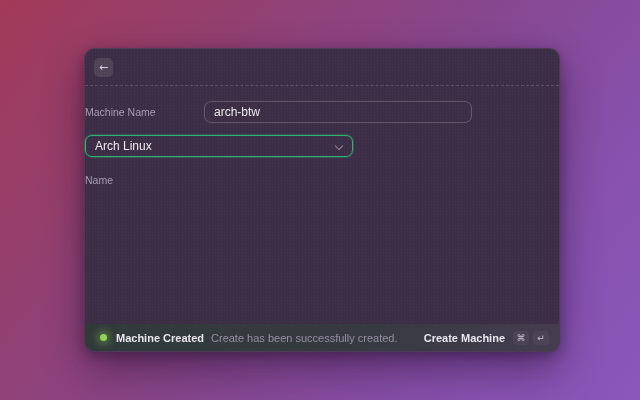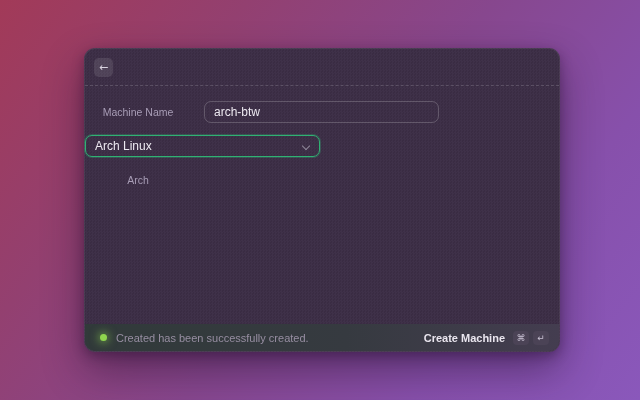--- a/index.html
+++ b/index.html
@@ -45,28 +45,28 @@
 
   .form { padding-top: 15px; }
   .form-row {
     display: flex;
     align-items: center;
     margin-bottom: 12px;
     height: 22px;
   }
   .form-label {
     width: 106px;
-    text-align: center;
+    text-align: left;
     margin-right: 13px;
     font-size: 10.5px;
     color: #a89db6;
     flex: none;
   }
   .field {
-    width: 235px;
+    width: 268px;
     height: 22px;
     border: 1px solid rgba(255,255,255,0.20);
     border-radius: 7px;
     display: flex;
     align-items: center;
     padding: 0 9px;
     color: #ece8f0;
     font-size: 12px;
     background: transparent;
     position: relative;
@@ -165,27 +165,28 @@
     </div>
 
     <div class="form-row">
       <div class="field focused">
         <span class="select-value">Arch Linux</span>
         <span class="chevron"></span>
       </div>
     </div>
 
     <div class="form-row">
-      <div class="form-label">Arch</div>
+      <div class="form-label">Name</div>
     </div>
 
   </div>
 
   <div class="statusbar">
     <span class="status-dot"></span>
-    <span class="status-message">Created has been successfully created.</span>
+    <span class="status-title">Machine Created</span>
+    <span class="status-message">Create has been successfully created.</span>
     <span class="spacer"></span>
     <span class="action-label">Create Machine</span>
     <span class="keycap">⌘</span>
     <span class="keycap">↵</span>
   </div>
 
 </div>
 
 </body></html>

